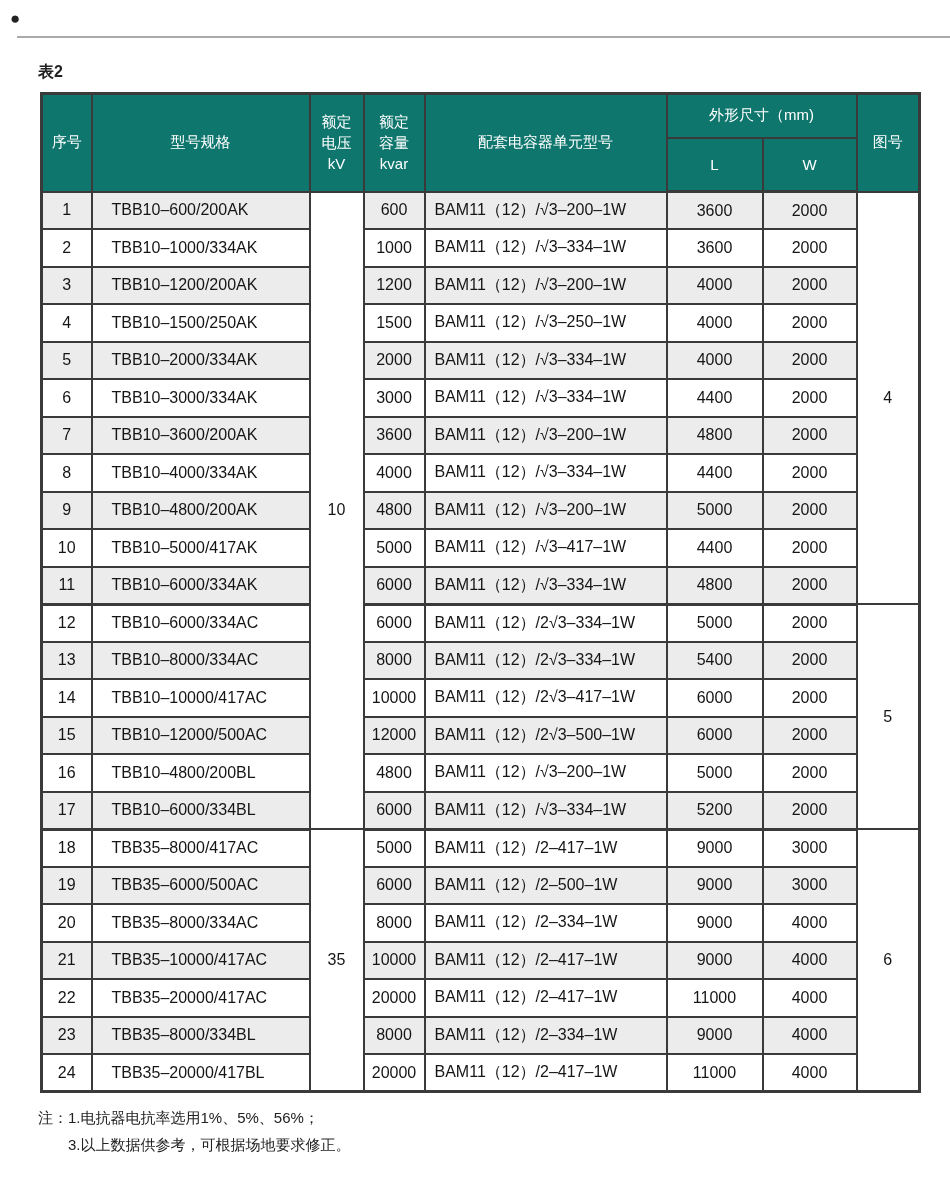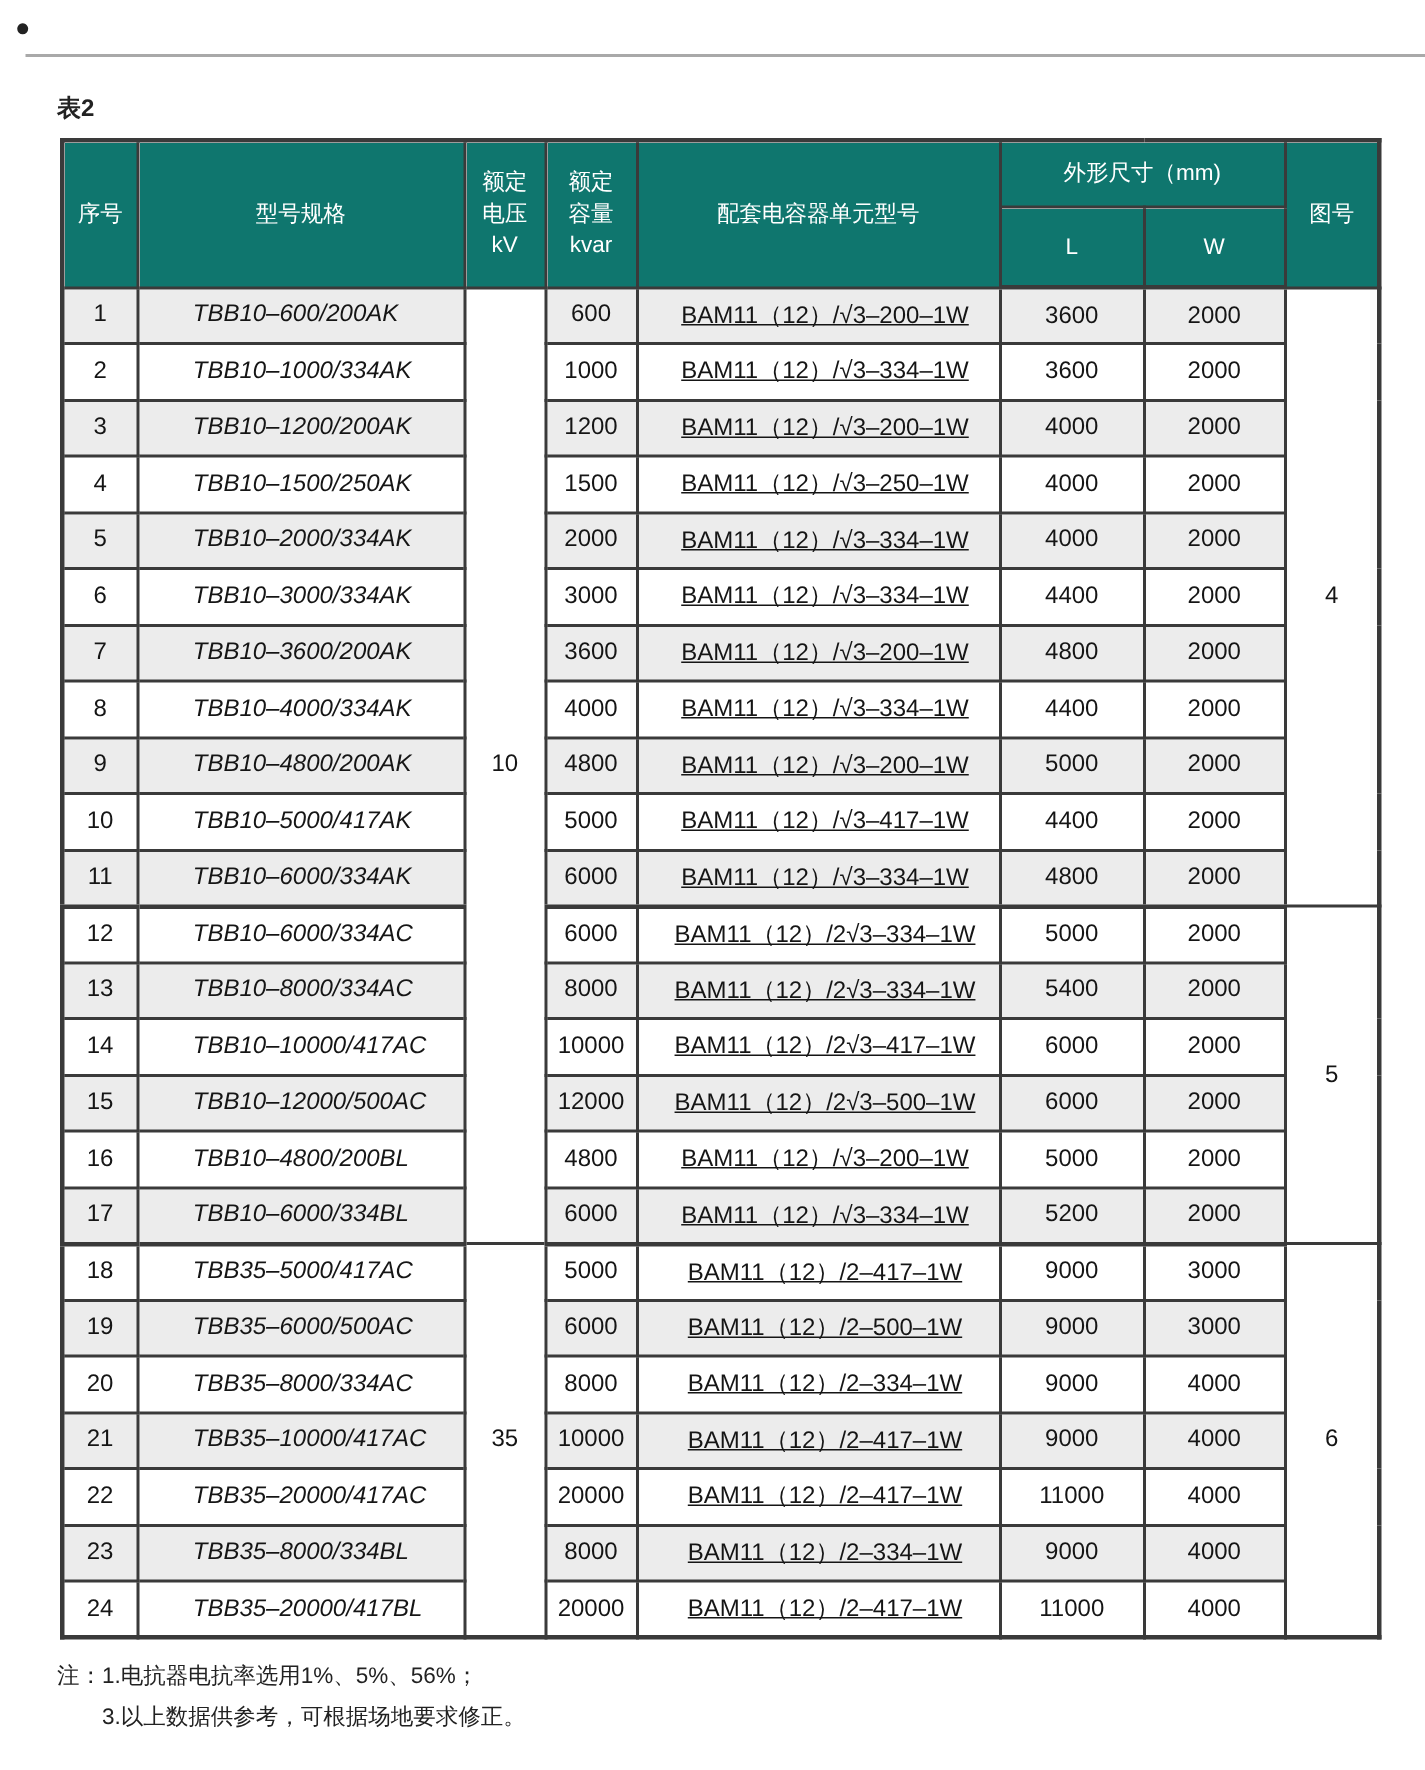--- a/index.html
+++ b/index.html
@@ -24,22 +24,22 @@
   thead tr.tier1 th { height:44px; }
   thead tr.tier2 th { height:54px; }
   thead tr.tier2 th { border-bottom:3px solid #3a3a3a; }
   .hdr-stack div { line-height:21px; }
 
   tbody td { height:37.5px; font-size:16px; text-align:center; vertical-align:middle;
              background:#ffffff; color:#151515; }
   tbody tr:nth-child(odd) td { background:#ececec; }
   tbody td.cell-merged { background:#ffffff !important; }
   tbody tr.group-end td { border-bottom:3px solid #3a3a3a; }
-  td.cell-model { text-align:left; padding-left:36px;font-style:italic; }
-  td.cell-unit  { text-align:center; padding-left:9px;text-decoration:underline; }
+  td.cell-model { text-align:left; padding-left:19px; }
+  td.cell-unit  { text-align:left; padding-left:9px; }
 
   
   .notes { display:flex; margin:11px 0 0 38px; font-size:15px; color:#222; }
   .notes-label { white-space:nowrap; line-height:27px; }
   .notes-items div { line-height:27px; }
 </style>
 </head>
 <body>
 
 <div class="title-row">
@@ -218,21 +218,21 @@
       <tr class="group-end">
         <td class="cell-no">17</td>
         <td class="cell-model">TBB10–6000/334BL</td>
         <td class="cell-capacity">6000</td>
         <td class="cell-unit">BAM11（12）/√3–334–1W</td>
         <td class="cell-length">5200</td>
         <td class="cell-width">2000</td>
       </tr>
       <tr>
         <td class="cell-no">18</td>
-        <td class="cell-model">TBB35–5000/417AC</td>
+        <td class="cell-model">TBB35–8000/417AC</td>
         <td class="cell-voltage cell-merged" rowspan="7">35</td>
         <td class="cell-capacity">5000</td>
         <td class="cell-unit">BAM11（12）/2–417–1W</td>
         <td class="cell-length">9000</td>
         <td class="cell-width">3000</td>
         <td class="cell-figure cell-merged" rowspan="7">6</td>
       </tr>
       <tr>
         <td class="cell-no">19</td>
         <td class="cell-model">TBB35–6000/500AC</td>

